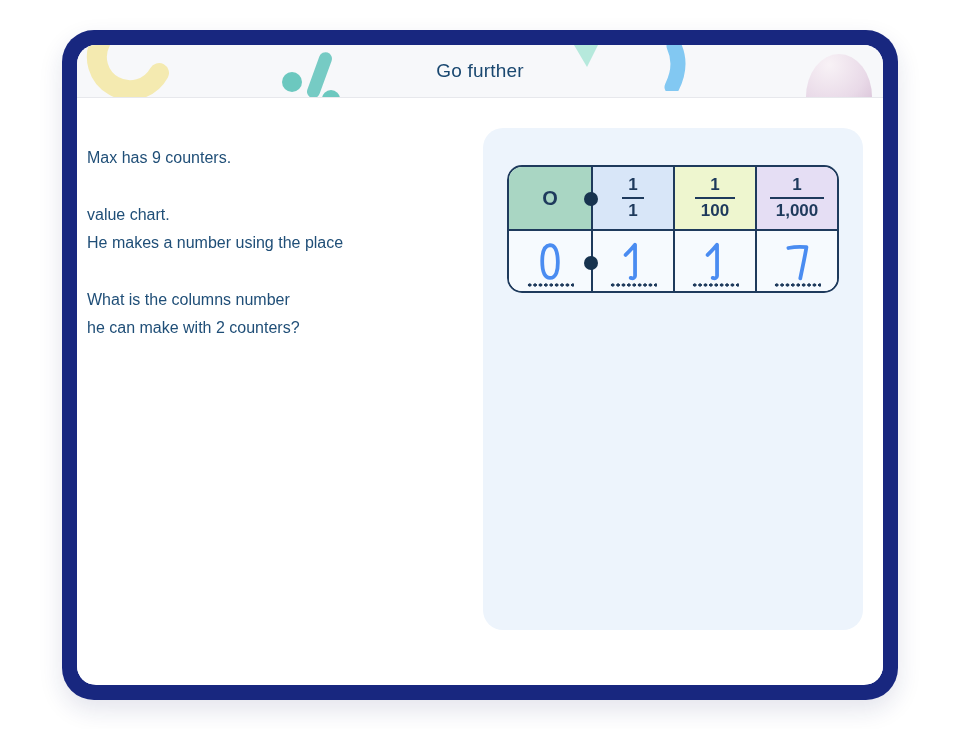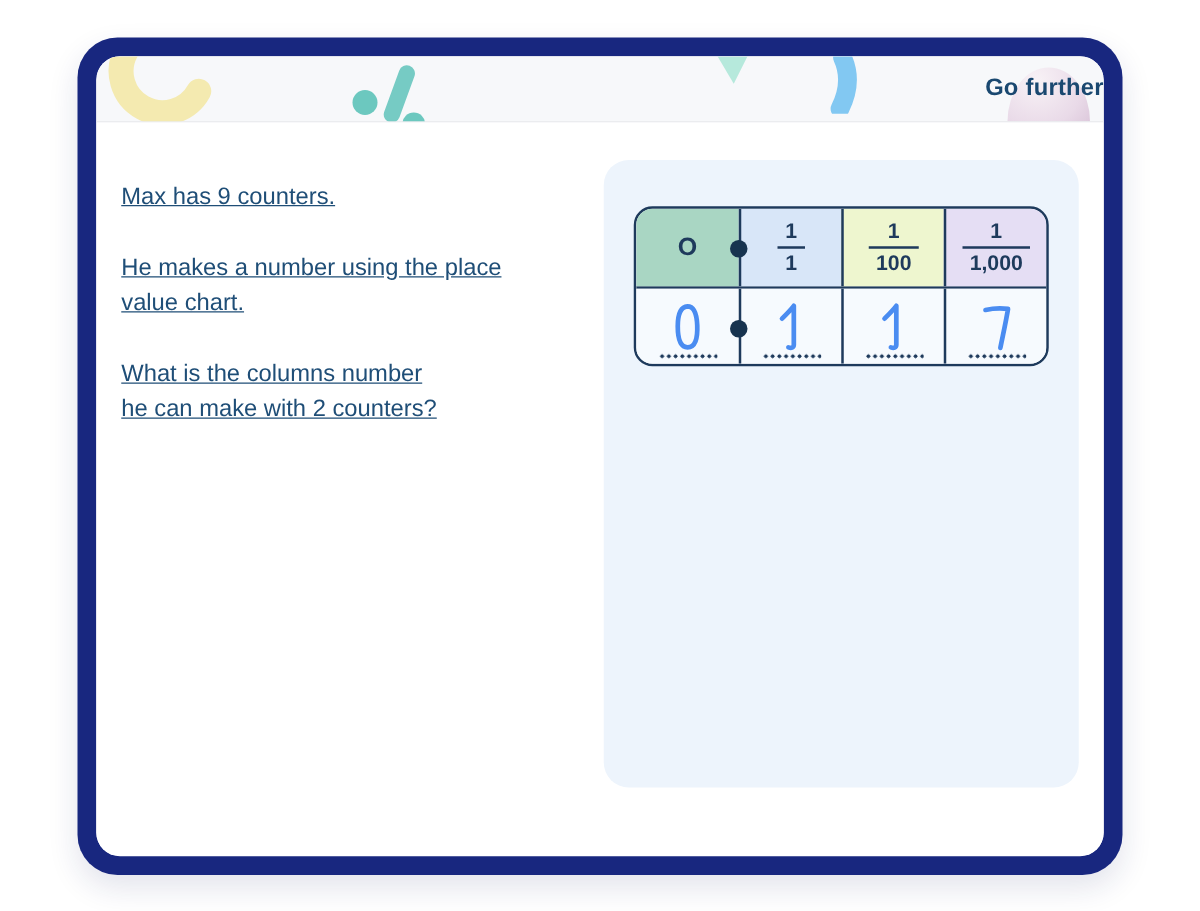--- a/index.html
+++ b/index.html
@@ -15,26 +15,26 @@
     font-family:"Liberation Sans","DejaVu Sans",sans-serif;}
   .frame{position:absolute;left:62px;top:30px;width:836px;height:670px;
     background:var(--frame-border,#18277f);border-radius:32px;
     box-shadow:0 10px 24px rgba(25,35,100,0.12);}
   .window-inner{position:absolute;left:15px;top:15px;right:15px;bottom:15px;
     background:#ffffff;border-radius:19px;overflow:hidden;}
   
   .app-header{position:relative;height:53px;background:var(--header-bg,#f7f8fa);
     border-bottom:1px solid var(--header-line,#e7e8ec);overflow:hidden;}
   .app-title{position:absolute;left:0;right:0;top:50%;transform:translateY(-50%);
-    text-align:right;font-size:19px;font-weight:700;color:var(--title-text,#1a4870);letter-spacing:0.2px;}
+    text-align:center;font-size:19px;font-weight:400;color:var(--title-text,#1a4870);letter-spacing:0.2px;}
   .decor{position:absolute;}
   
   .window-body{position:relative;height:586px;background:#ffffff;}
-  .question{position:absolute;left:20px;top:46px;width:390px;
-    color:var(--body-text,#1f4e77);font-size:19px;line-height:28px;text-decoration:underline;}
+  .question{position:absolute;left:10px;top:46px;width:390px;
+    color:var(--body-text,#1f4e77);font-size:16px;line-height:28px;}
   .question p{margin:0 0 29px 0;}
   .question .q-line{display:block;}
   
   .panel{position:absolute;left:406px;top:30px;width:380px;height:502px;
     background:var(--panel-bg,#edf4fc);border-radius:20px;}
   
   .pv-table{position:absolute;left:24px;top:37px;width:332px;
     border:2px solid var(--table-border,#1e3a5c);border-radius:15px;overflow:hidden;background:#fff;}
   .pv-row{display:grid;grid-template-columns:repeat(4,1fr);height:62px;}
   .pv-row.answer-row{border-top:2px solid var(--table-border,#1e3a5c);}
@@ -86,22 +86,22 @@
       <div class="app-title">Go further</div>
     </div>
 
     <div class="window-body">
 
       <div class="question">
         <p>
           <span class="q-line">Max has 9 counters.</span>
         </p>
         <p>
+          <span class="q-line">value chart.</span>
           <span class="q-line">He makes a number using the place</span>
-          <span class="q-line">value chart.</span>
         </p>
         <p>
           <span class="q-line">What is the columns number</span>
           <span class="q-line">he can make with 2 counters?</span>
         </p>
       </div>
 
       <div class="panel">
         <div class="pv-table">
 

